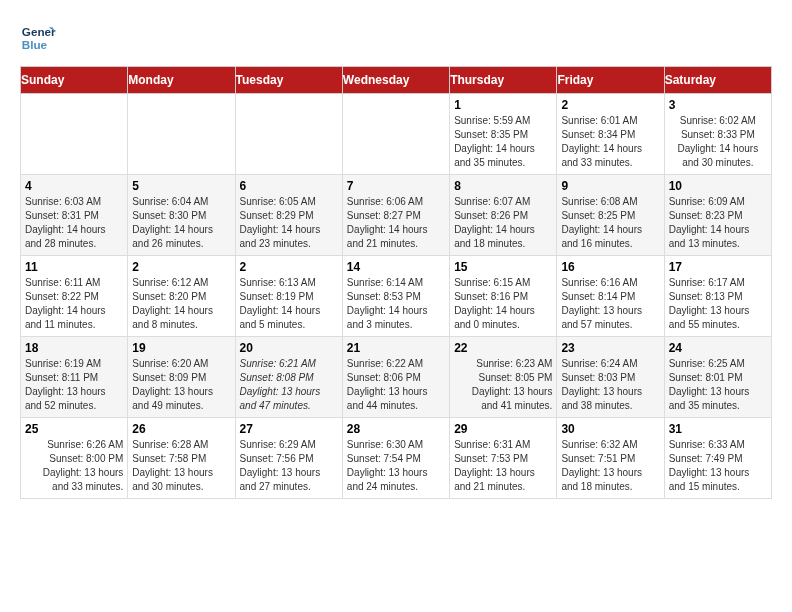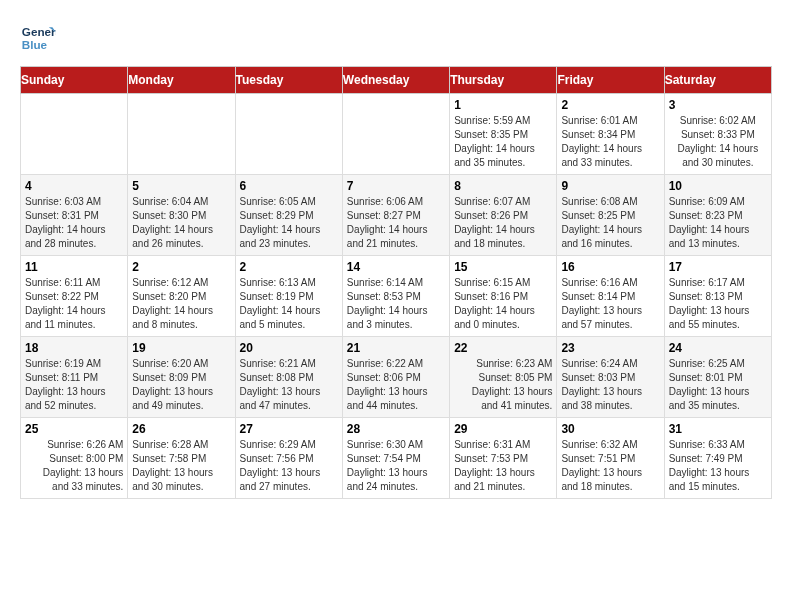--- a/index.html
+++ b/index.html
@@ -260,21 +260,21 @@
         </td>
         <td>
           <span class="day-num">19</span>
           <div class="day-info" style="white-space: pre-wrap;">Sunrise: 6:20 AM
 Sunset: 8:09 PM
 Daylight: 13 hours
 and 49 minutes.</div>
         </td>
         <td>
           <span class="day-num">20</span>
-          <div class="day-info" style="white-space: pre-wrap;">Sunrise: 6:21 AM
+          <div class="day-info" style="white-space: pre-wrap; font-style: italic;">Sunrise: 6:21 AM
 Sunset: 8:08 PM
 Daylight: 13 hours
 and 47 minutes.</div>
         </td>
         <td>
           <span class="day-num">21</span>
           <div class="day-info" style="white-space: pre-wrap;">Sunrise: 6:22 AM
 Sunset: 8:06 PM
 Daylight: 13 hours
 and 44 minutes.</div>

